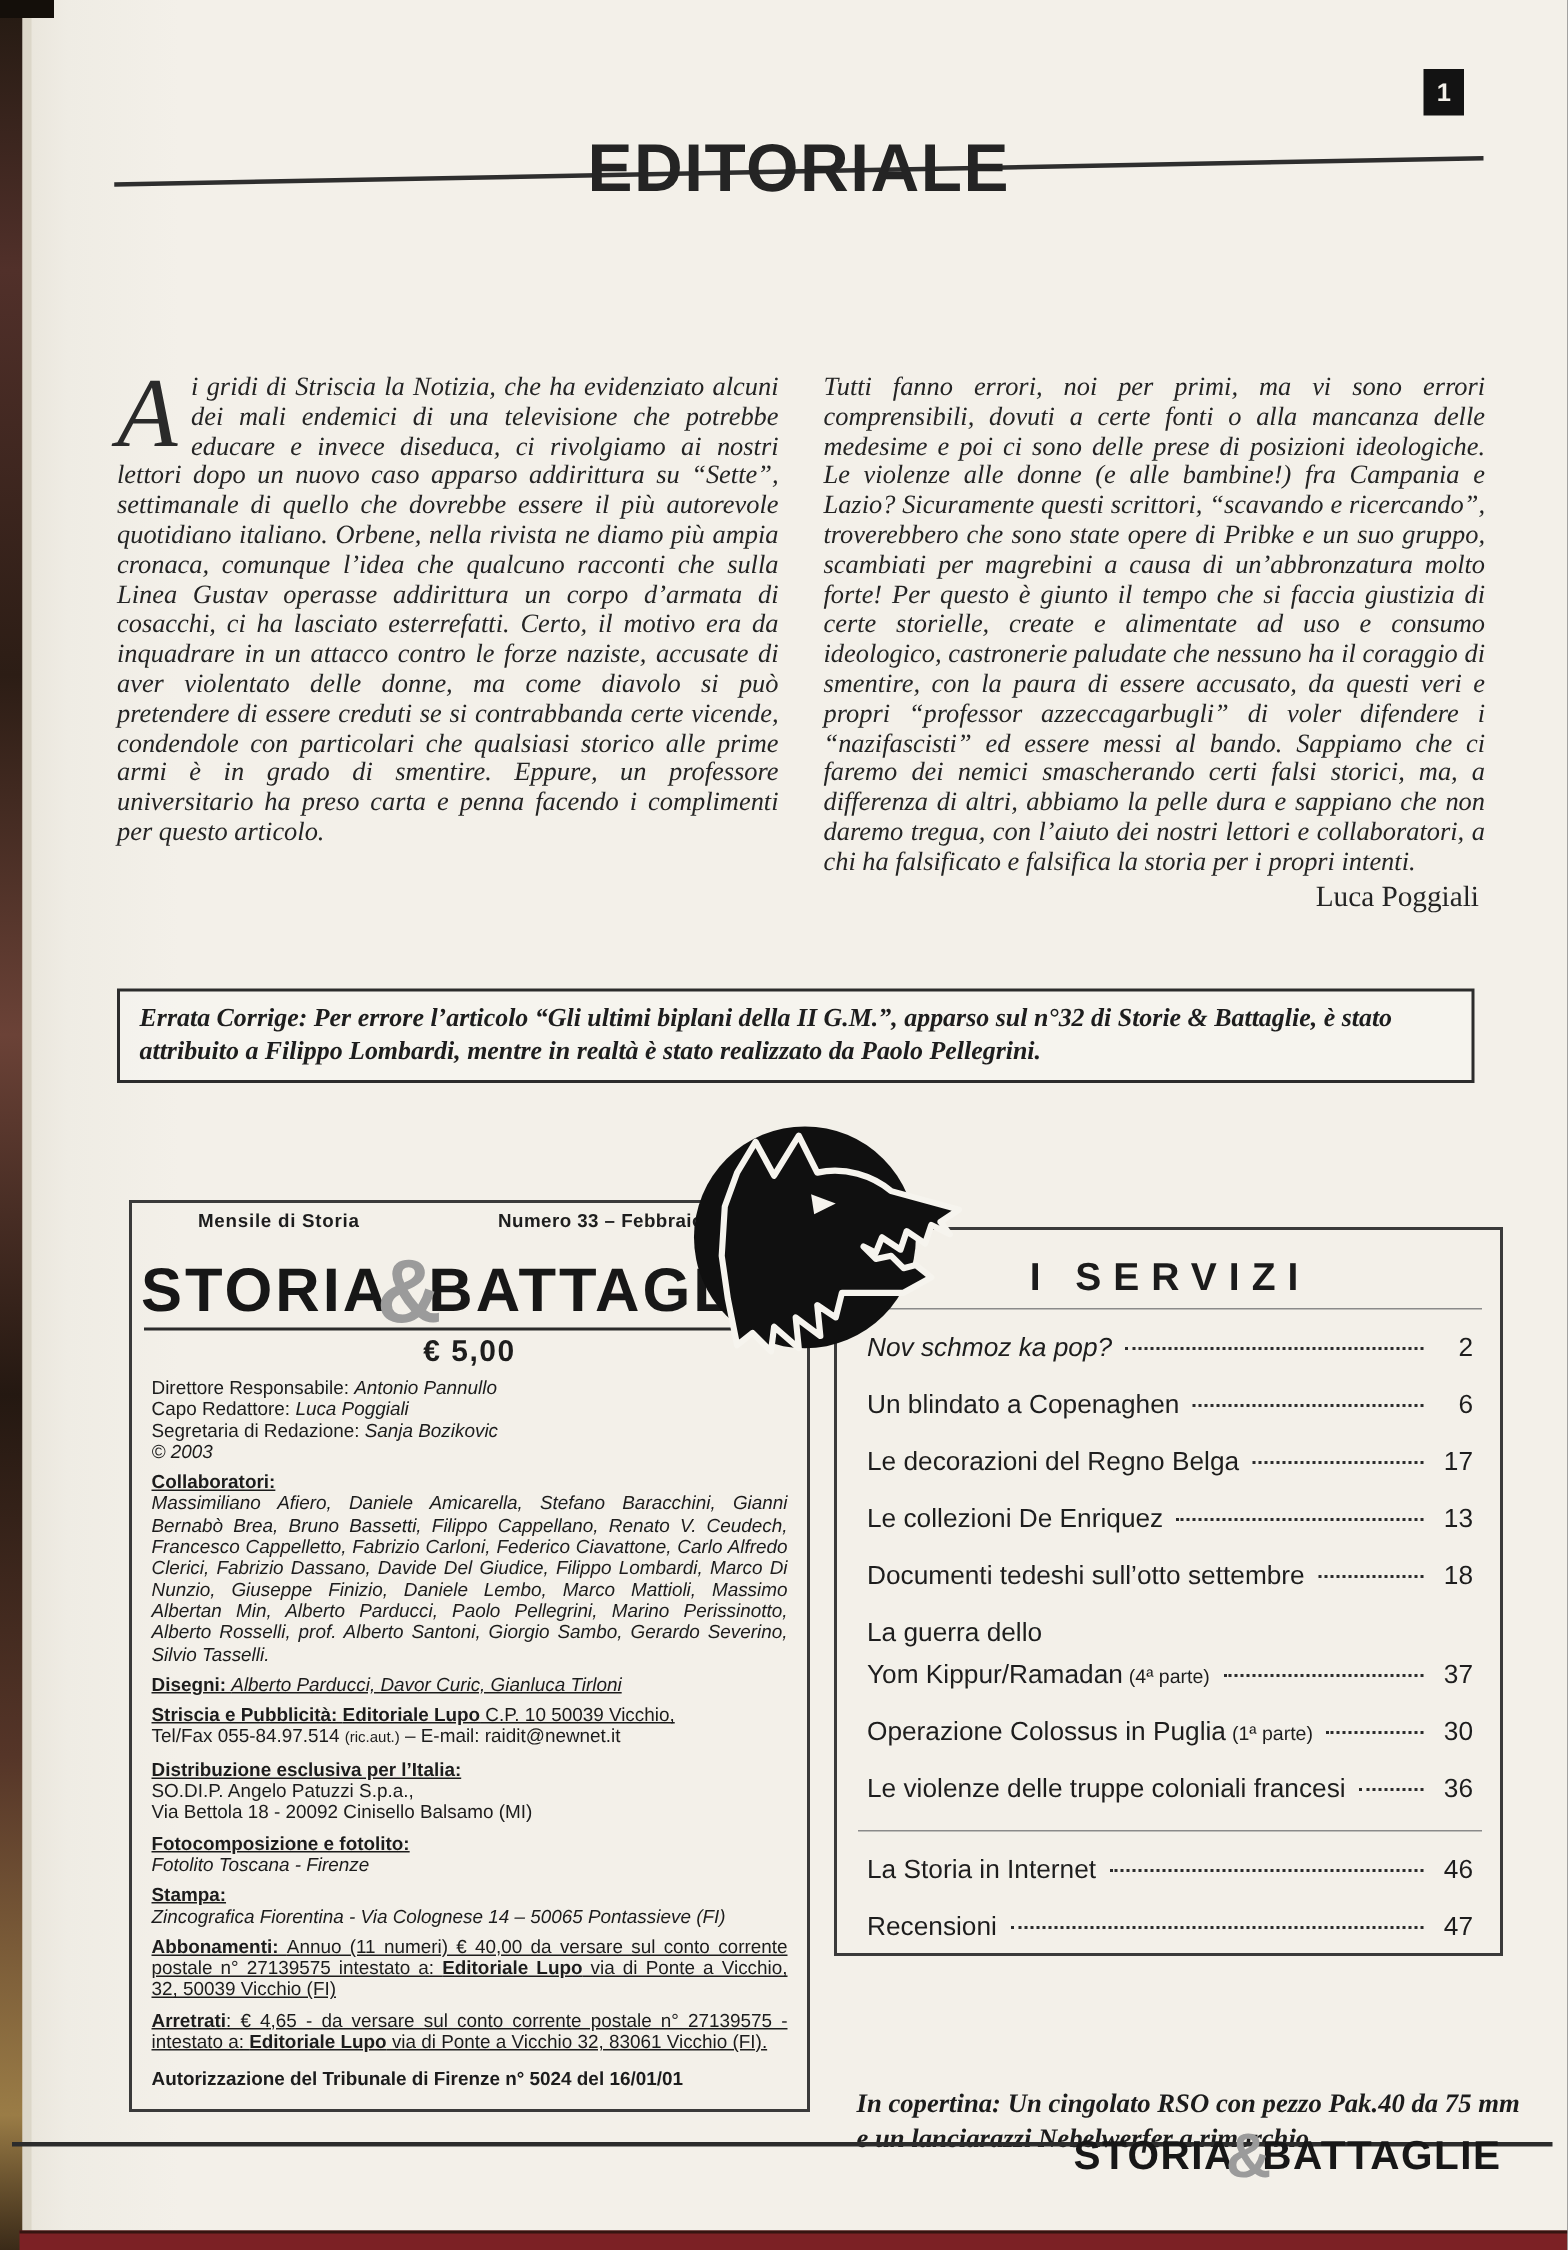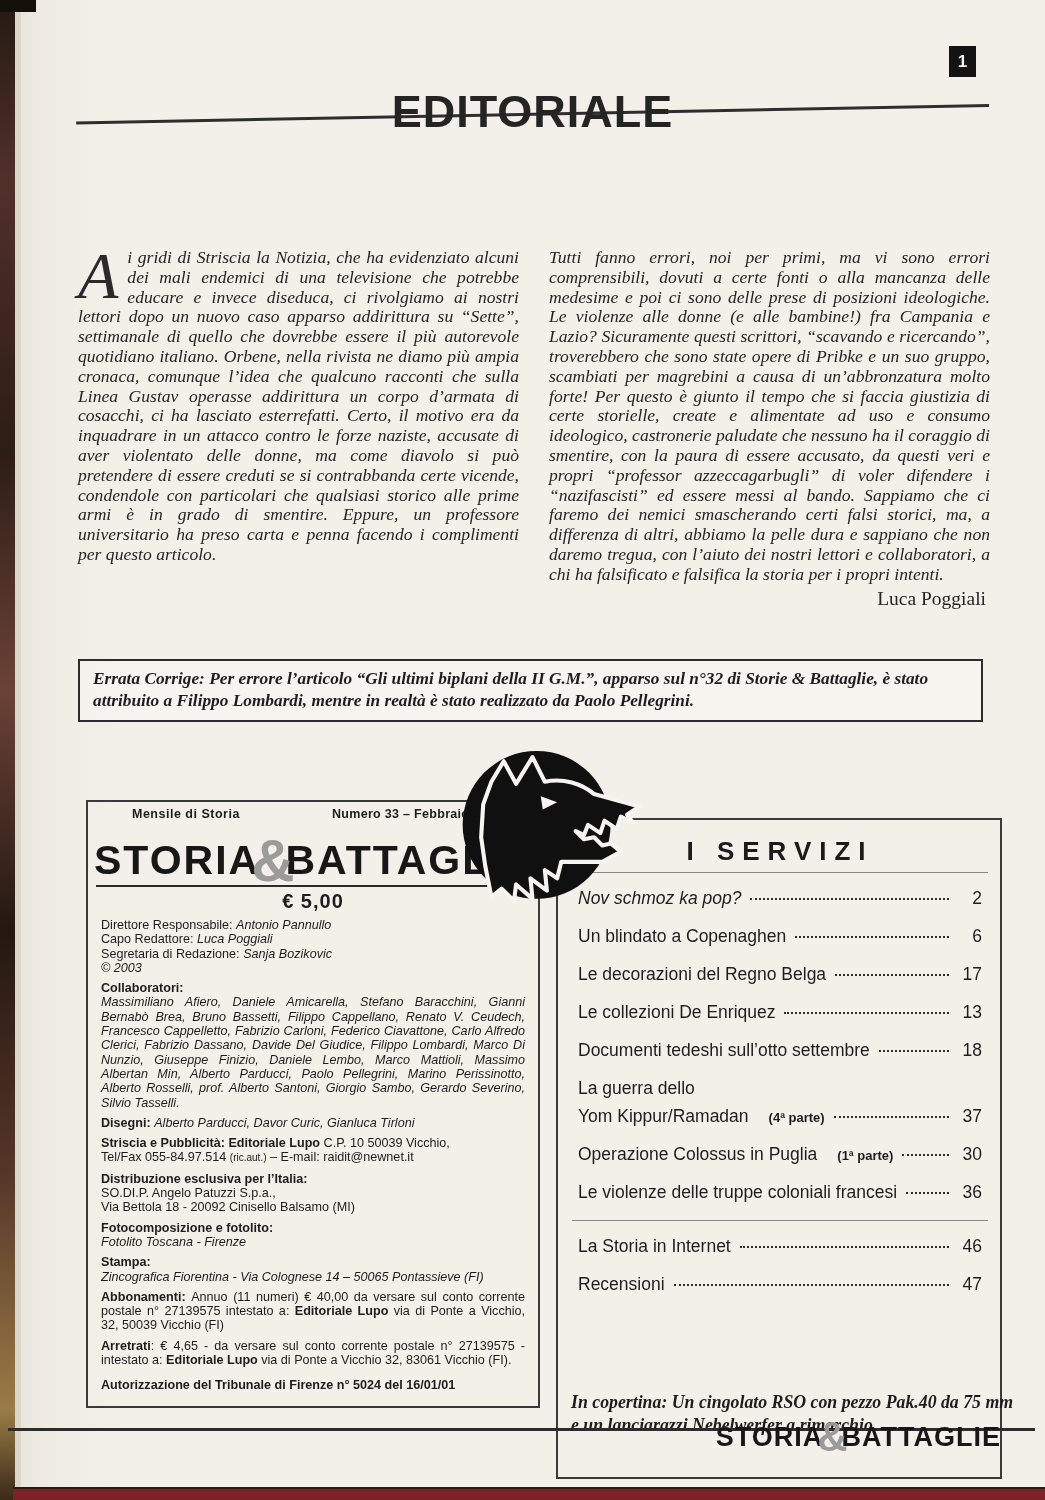--- a/index.html
+++ b/index.html
@@ -43,40 +43,40 @@
   .masthead{position:relative;height:83px;text-align:center;}
   .mast-tagline{position:absolute;left:44px;top:5px;font-size:12.5px;font-weight:bold;letter-spacing:.5px;}
   .mast-issue{position:absolute;left:244px;top:5px;font-size:12.5px;font-weight:bold;letter-spacing:.3px;}
   .logo-row{position:absolute;left:6px;top:17px;white-space:nowrap;}
   .logo-word{font-size:41px;font-weight:800;letter-spacing:2px;color:#171717;text-transform:uppercase;}
   .logo-amp{font-size:60px;font-weight:800;color:#9b9b9b;position:relative;top:7px;margin:0 -9px;z-index:0;}
   .price-rule{border-top:2px solid #2b2b2b;margin:0 8px;}
   .price{text-align:center;font-weight:bold;font-size:20px;margin:3px 0 5px 0;letter-spacing:1px;}
   .info-wrap{padding:0 13px;}
   .info{margin:0;font-size:12.6px;line-height:14.3px;color:#1c1c1c;}
-  .info.sp{margin-top:6px;}
+  .info.sp{margin-top:6px;text-decoration:underline;}
   .info.sp2{margin-top:11px;}
   .info.just{text-align:justify;}
   .run-b{font-weight:bold;}
   .run-i{font-style:italic;}
   .run-small{font-size:10px;}
   
   .wolf{position:absolute;left:438px;top:746px;width:226px;height:166px;z-index:3;}
   
-  .right-box{position:absolute;left:556px;top:818px;width:446px;height:661px;border:2px solid #3a3a3a;
+  .right-box{position:absolute;left:556px;top:818px;width:446px;height:486px;border:2px solid #3a3a3a;
     box-sizing:border-box;padding:12px 18px 0 20px;}
   .toc-heading{margin:4px 0 5px 0;text-align:center;font-size:26px;font-weight:800;
     letter-spacing:8px;color:#1b1b1b;}
   .toc-rule{border-top:1.5px solid #8a8a8a;margin:0 -6px 15px -6px;}
   .toc-item{font-size:17.5px;margin-bottom:17px;color:#1d1d1d;}
   .toc-item.italic .toc-label{font-style:italic;}
   .pre-line{margin-bottom:7px;}
   .toc-line{display:flex;align-items:baseline;}
   .toc-label{white-space:nowrap;}
-  .toc-suffix{font-size:13px;white-space:nowrap;padding-left:20px;font-weight:bold;}
+  .toc-suffix{font-size:13px;white-space:nowrap;padding-left:4px;}
   .leader{flex:1;margin:0 9px 0 9px;border-bottom:2.4px dotted #2c2c2c;transform:translateY(-4px);}
   .toc-page{min-width:24px;text-align:right;font-size:17.5px;}
   .rubriche-heading{margin-top:22px;letter-spacing:6px;}
   
   .cover-note{position:absolute;left:556px;width:448px;top:1376px;margin:15px;
     font-family:"Liberation Serif",serif;font-style:italic;font-weight:bold;font-size:17.8px;
     line-height:22.5px;color:#1c1c1c;}
   .footer-rule{position:absolute;left:8px;right:10px;top:1428px;height:2.5px;background:#2c2c2c;}
   .footer-logo{position:absolute;right:44px;top:1408px;white-space:nowrap;z-index:2;}
   .footer-logo .logo-word{font-size:27px;letter-spacing:1px;}

